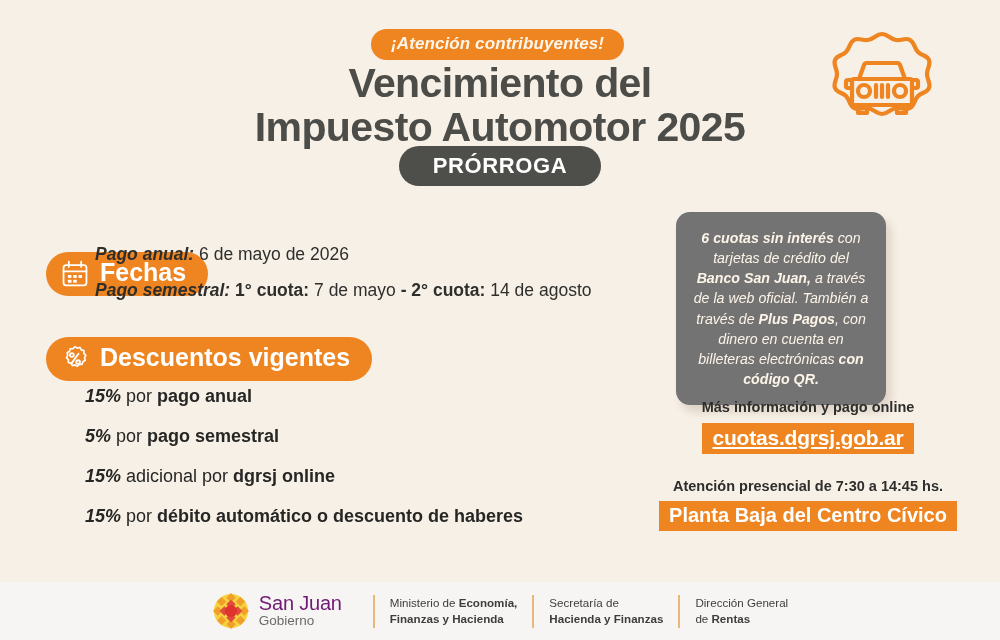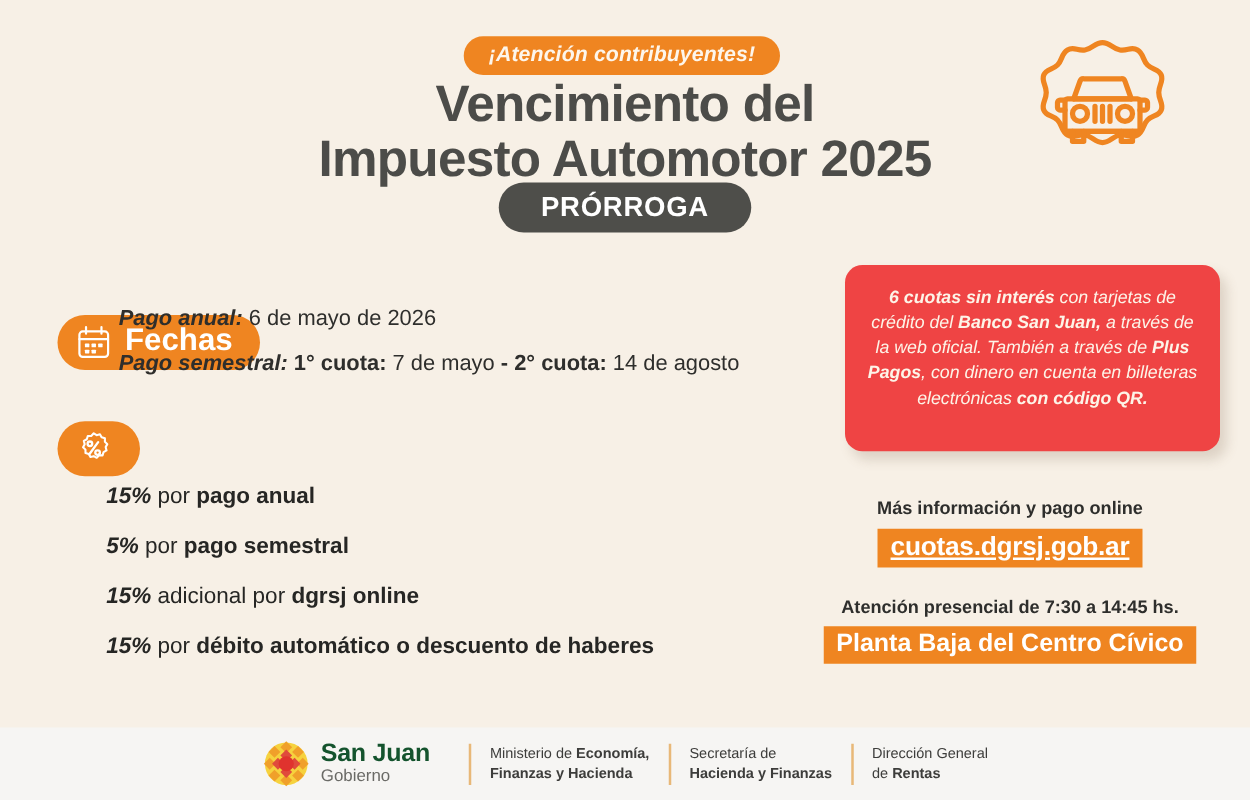--- a/index.html
+++ b/index.html
@@ -69,24 +69,24 @@
 
   
   .disc{position:absolute;left:85px;top:387px;width:600px;}
   .disc-row{font-size:18px;line-height:1;margin-bottom:22px;color:#262624;white-space:nowrap;}
   .disc-row .pct{font-weight:bold;font-style:italic;}
   .disc-row .mid{font-weight:normal;}
   .disc-row .b{font-weight:bold;}
 
   
   .info-card{
-    position:absolute;left:676px;top:212px;width:300px;
-    background:#ef4444;color:#fdf4e8;
+    position:absolute;left:676px;top:212px;width:210px;
+    background:#737373;color:#fdf4e8;
     border-radius:14px;
-    padding:16px 17px 32px 17px;
+    padding:16px 17px 16px 17px;
     box-sizing:border-box;
     font-size:14.2px;line-height:1.42;
     font-style:italic;text-align:center;
     box-shadow:5px 7px 9px rgba(120,95,70,.20);
   }
   .info-card .b{font-weight:bold;}
 
   
   .contact{position:absolute;left:658px;top:400px;width:300px;text-align:center;}
   .contact .cap{font-size:14.5px;font-weight:bold;color:#2e2e2c;line-height:1;}
@@ -107,21 +107,21 @@
 
   
   .footer{
     position:absolute;left:0;bottom:0;width:1000px;height:58px;
     background:#f6f5f3;
     display:flex;align-items:center;justify-content:center;
     gap:0px;
   }
   .foot-logo{width:38px;height:38px;flex:0 0 auto;margin-right:9px;}
   .foot-brand{line-height:1.05;margin-right:16px;}
-  .foot-brand .b1{font-size:20px;font-weight:bold;color:#14532d;letter-spacing:-.2px;}
+  .foot-brand .b1{font-size:20px;font-weight:normal;color:#701a75;letter-spacing:-.2px;}
   .foot-brand .b2{font-size:13.5px;color:#6a6a66;}
   .foot-sep{width:2px;height:33px;background:#e8b878;margin:0 15px;flex:0 0 auto;}
   .foot-item{font-size:11.6px;line-height:1.38;color:#3d3d3b;white-space:nowrap;}
   .foot-item .b{font-weight:bold;}
   .foot-item .n{font-weight:normal;}
 </style>
 </head>
 <body>
 
 <div id="page">
@@ -204,20 +204,21 @@
                    l-0.9 3 l-3.1 0 l-2.2 2.2 l-2.7 -1.5 l-3 0.8 l-1.5 -2.7 l-3 -0.9 l0 -3.1 l-2.2 -2.2
                    l1.5 -2.7 l-0.8 -3 l2.7 -1.5 l0.9 -3 l3.1 0 Z"></path>
         </g>
         <g fill="none" stroke="#ffffff" stroke-width="2.1" stroke-linecap="round">
           <path d="M21 11 l-8 11"></path>
           <circle cx="13.5" cy="12.5" r="2.1"></circle>
           <circle cx="20.5" cy="20.5" r="2.1"></circle>
         </g>
       </svg>
     </span>
+    <span class="lbl">Descuentos vigentes</span>
   </div>
 
   <div class="disc">
     <div class="disc-row">
       <span class="pct">15%</span><span class="mid"> por </span><span class="b">pago anual</span>
     </div>
     <div class="disc-row">
       <span class="pct">5%</span><span class="mid"> por </span><span class="b">pago semestral</span>
     </div>
     <div class="disc-row">

